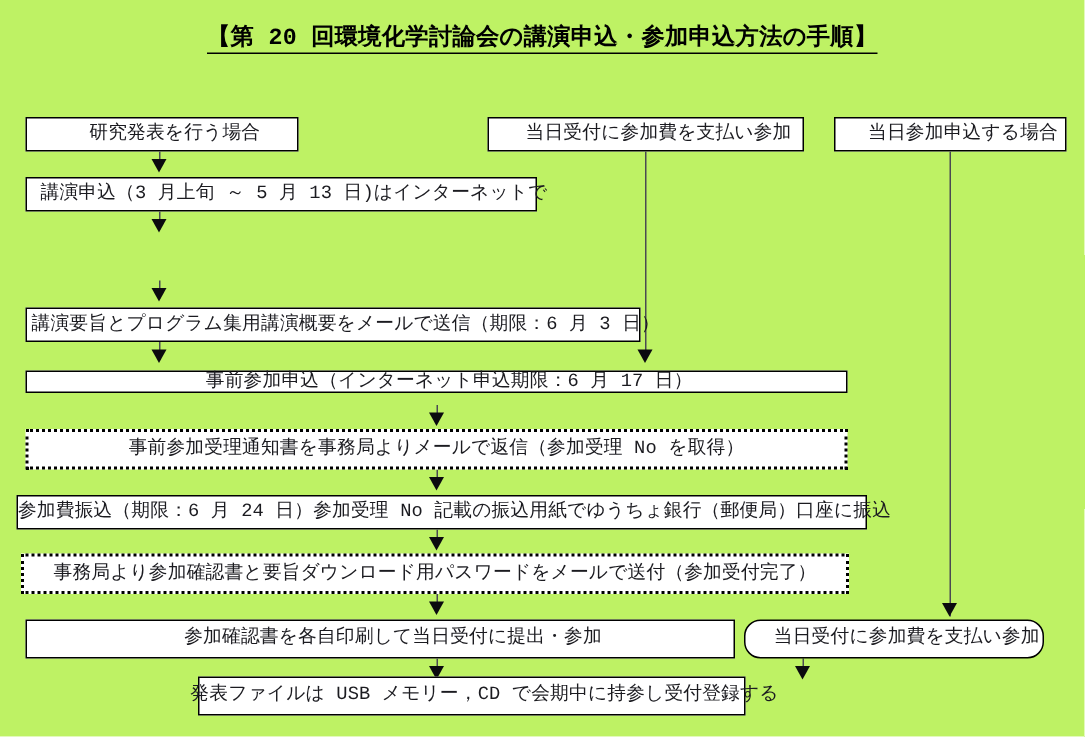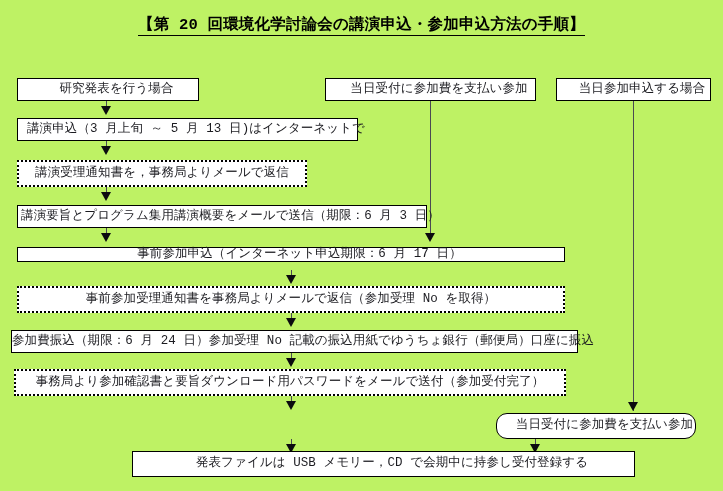--- a/index.html
+++ b/index.html
@@ -130,23 +130,20 @@
   </div>
 
   <div class="box solid" style="left:556px; top:78px; width:155px; height:23px;">
     <span class="box-label">当日参加申込する場合</span>
   </div>
 
   <div class="box solid" style="left:17px; top:118px; width:341px; height:23px;">
     <span class="box-label">講演申込（3 月上旬 ～ 5 月 13 日)はインターネットで</span>
   </div>
 
-  <div class="box dotted" style="left:17px; top:160px; width:290px; height:27px;">
-    <span class="box-label">講演受理通知書を，事務局よりメールで返信</span>
-  </div>
 
   <div class="box solid" style="left:17px; top:205px; width:410px; height:23px;">
     <span class="box-label">講演要旨とプログラム集用講演概要をメールで送信（期限：6 月 3 日）</span>
   </div>
 
   <div class="box solid" style="left:17px; top:247px; width:548px; height:15px;">
     <span class="box-label">事前参加申込（インターネット申込期限：6 月 17 日）</span>
   </div>
 
   <div class="box dotted" style="left:17px; top:286px; width:548px; height:27px;">
@@ -154,22 +151,25 @@
   </div>
 
   <div class="box solid" style="left:11px; top:330px; width:567px; height:23px;">
     <span class="box-label">参加費振込（期限：6 月 24 日）参加受理 No 記載の振込用紙でゆうちょ銀行（郵便局）口座に振込</span>
   </div>
 
   <div class="box dotted" style="left:14px; top:369px; width:552px; height:27px;">
     <span class="box-label">事務局より参加確認書と要旨ダウンロード用パスワードをメールで送付（参加受付完了）</span>
   </div>
 
+  <div class="box solid" style="left:17px; top:413px; width:473px; height:26px;">
+    <span class="box-label">参加確認書を各自印刷して当日受付に提出・参加</span>
+  </div>
 
   <div class="box solid" style="left:496px; top:413px; width:200px; height:26px;border-radius:11px;">
     <span class="box-label">当日受付に参加費を支払い参加</span>
   </div>
 
-  <div class="box solid" style="left:132px; top:451px; width:503px; height:26px;">
+  <div class="box solid" style="left:132px; top:451px; width:365px; height:26px;">
     <span class="box-label">発表ファイルは USB メモリー，CD で会期中に持参し受付登録する</span>
   </div>
 
 </div>
 
 </body></html>

